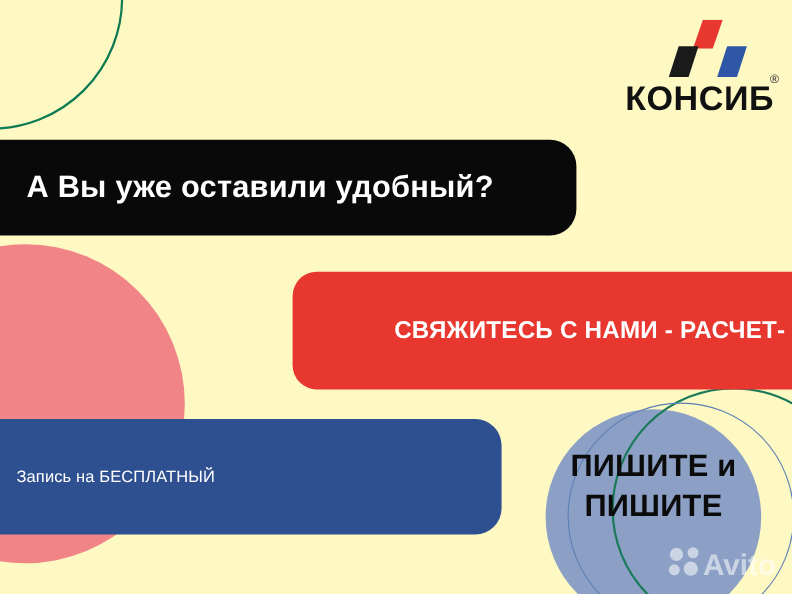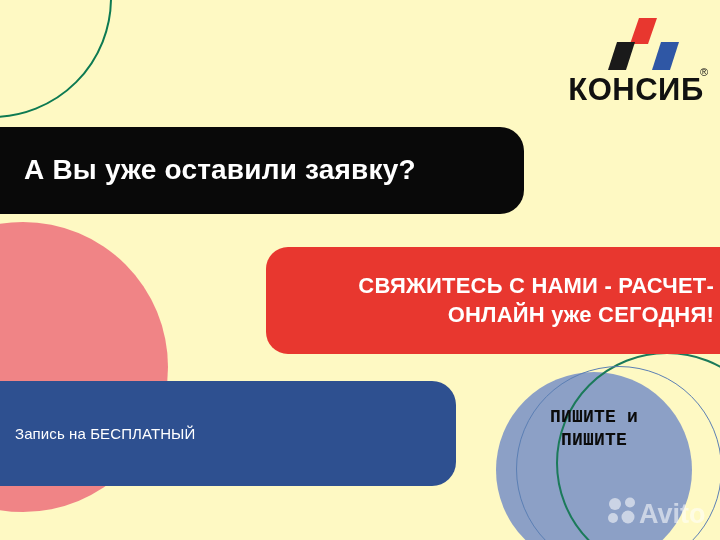--- a/index.html
+++ b/index.html
@@ -164,25 +164,24 @@
     letter-spacing: 0.1px;
   }
 
   .callout-phone {
     position: absolute;
     left: 492px;
     top: 406px;
     width: 204px;
     text-align: center;
     color: #0b0b0b;
-    font-size: 18px;
+    font-size: 28px;
     font-weight: bold;
     line-height: 1.28;
     letter-spacing: 0.2px;
-    font-family: Liberation Mono, monospace;
   }
 
   
   .watermark {
     position: absolute;
     left: 606px;
     top: 496px;
     width: 108px;
     height: 34px;
     opacity: 0.55;
@@ -206,27 +205,26 @@
         <polygon points="31,0 49,0 40,26 22,26" fill="#E8372F"></polygon>
         <polygon points="9,24 27,24 18,52 0,52" fill="#1A1A1A"></polygon>
         <polygon points="53,24 71,24 62,52 44,52" fill="#2F57A5"></polygon>
       </svg>
     </div>
     <div class="logo-wordmark">КОНСИБ</div>
     <div class="logo-reg">®</div>
   </div>
 
   <div class="panel panel-black">
-    <div class="panel-text">А Вы уже оставили заявку?</div>
+    <div class="panel-text">А Вы уже оставили удобный?</div>
   </div>
 
   <div class="panel panel-red">
     <div class="panel-text">
       <span>СВЯЖИТЕСЬ С НАМИ - РАСЧЕТ-</span><br>
-      <span>ОНЛАЙН уже СЕГОДНЯ!</span>
     </div>
   </div>
 
   <div class="panel panel-blue">
     <div class="panel-text">
       <span>Запись на БЕСПЛАТНЫЙ</span><br>
     </div>
   </div>
 
   <div class="callout-phone">

